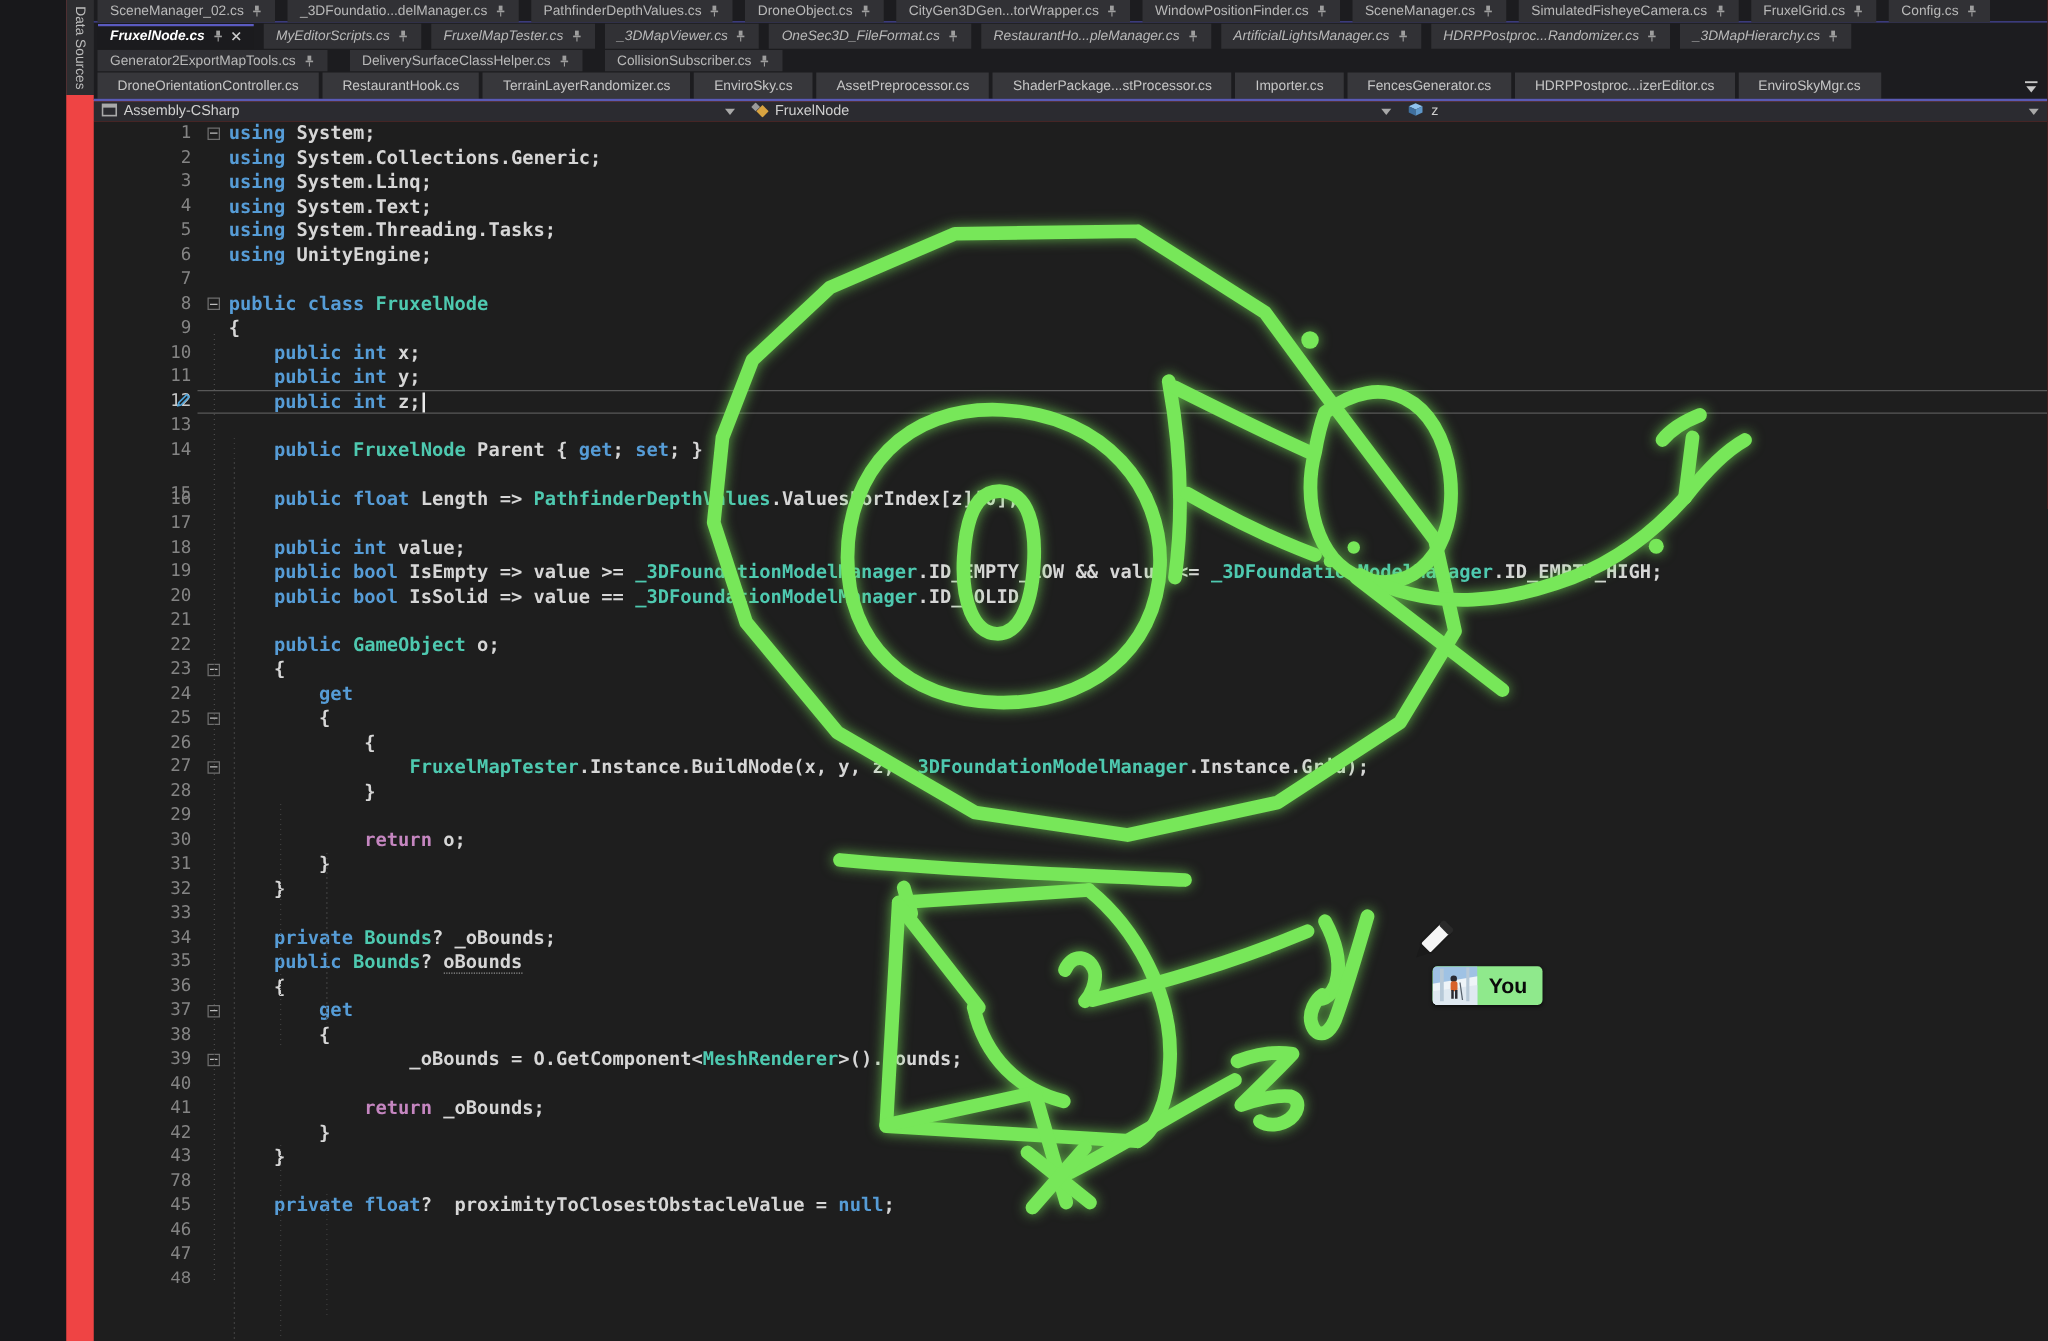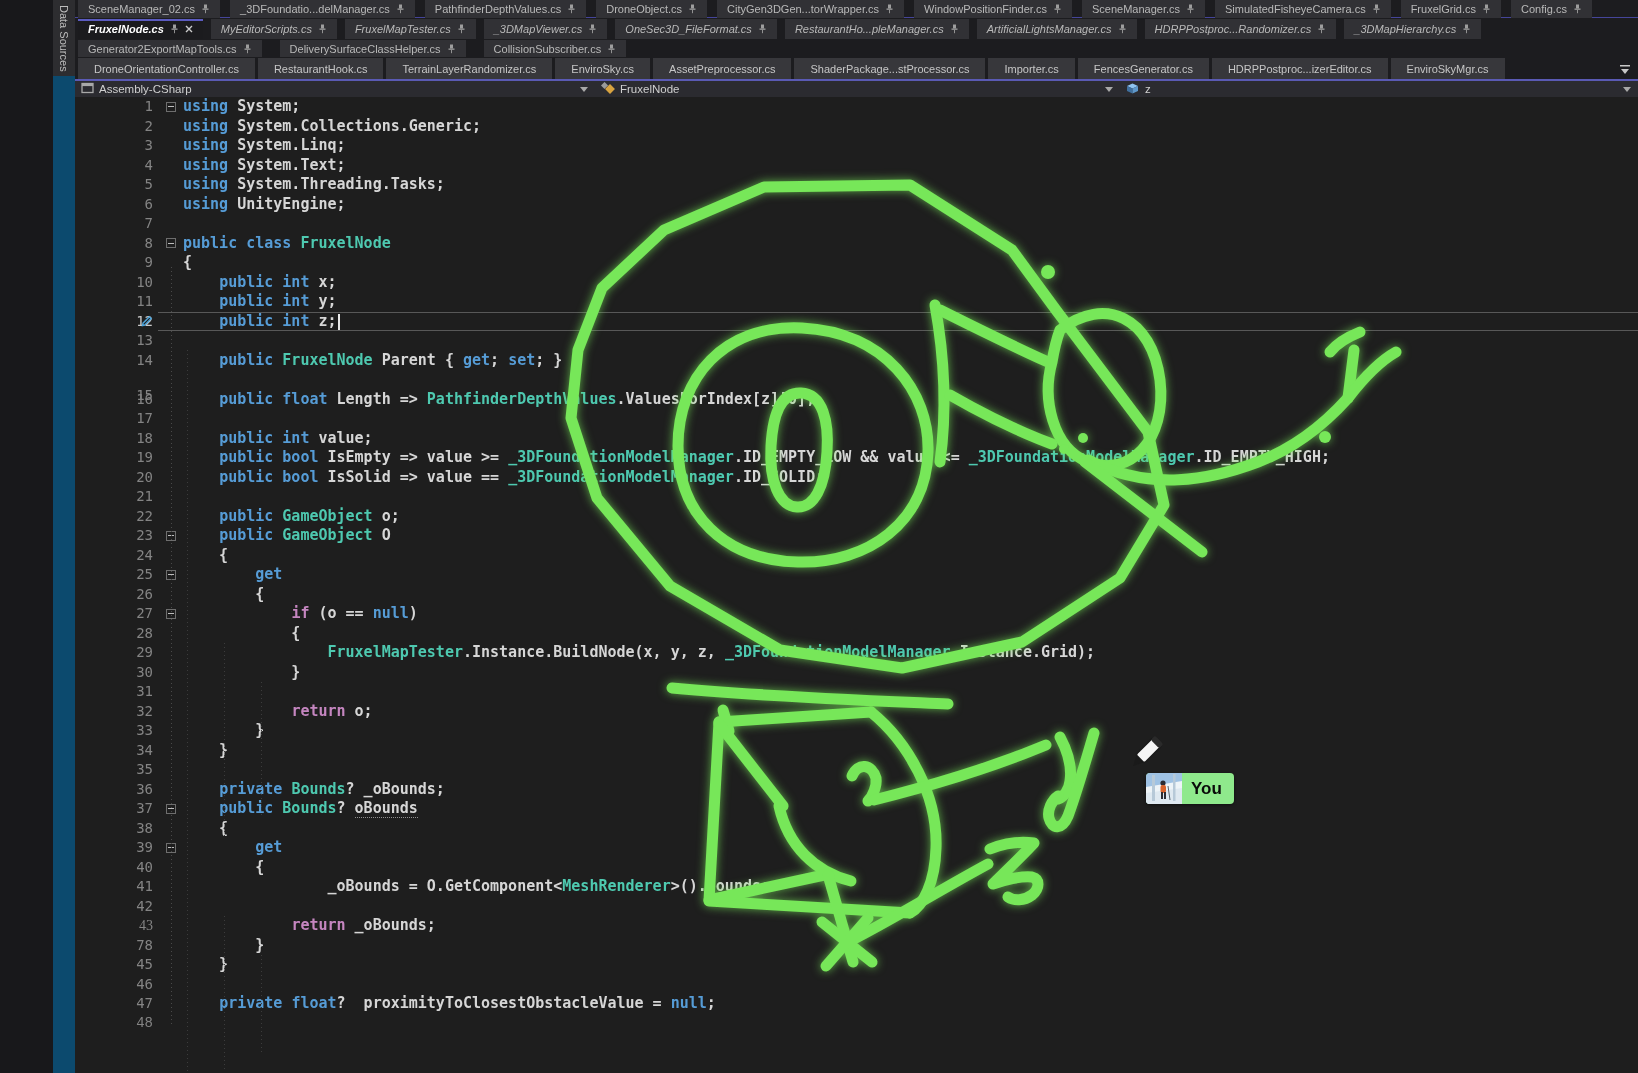--- a/index.html
+++ b/index.html
@@ -1,17 +1,17 @@
 <!DOCTYPE html>
 <html><head>
 <meta charset="utf-8">
 <style>
   html,body{margin:0;padding:0;background:#111;}
   #screen{position:relative;width:1638px;height:1073px;overflow:hidden;
-    background:#0c4a6e;font-family:"Liberation Sans",sans-serif;}
+    background:#ef4444;font-family:"Liberation Sans",sans-serif;}
 
   
   #left-strip{position:absolute;left:0;top:0;width:53px;height:1073px;background:#18181b;}
   #vtab{position:absolute;left:53px;top:0;width:22px;height:76px;background:#2d2d30;
     border-right:1px solid #3a3a3e;color:#bdbdbd;font-size:11px;
     writing-mode:vertical-rl;display:flex;align-items:center;justify-content:center;}
 
   
   #header{position:absolute;left:75px;top:0;width:1563px;height:80px;background:#1c1c1f;}
   .tabrow{position:absolute;left:3px;display:flex;align-items:stretch;}
@@ -486,21 +486,21 @@
         <div class="gnum" style="top: 663px;">35</div>
         <div class="gnum" style="top: 682.5px;">36</div>
         <div class="gnum" style="top: 702px;">37</div>
         <div class="fold-box" style="top: 706.5px;"></div>
         <div class="gnum" style="top: 721.5px;">38</div>
         <div class="gnum" style="top: 741px;">39</div>
         <div class="fold-box" style="top: 745.5px;"></div>
         <div class="gnum" style="top: 760.5px;">40</div>
         <div class="gnum" style="top: 780px;">41</div>
         <div class="gnum" style="top: 799.5px;">42</div>
-        <div class="gnum" style="top: 819px; font-family: Liberation Serif, serif;">43</div>
+        <div class="gnum" style="top: 819px;">43</div>
         <div class="gnum" style="top: 838.5px;">78</div>
         <div class="gnum" style="top: 858px;">45</div>
         <div class="gnum" style="top: 877.5px;">46</div>
         <div class="gnum" style="top: 897px;">47</div>
         <div class="gnum" style="top: 916.5px; font-family: Liberation Mono, monospace;">48</div>
       </div>
     <div id="fold-guide"></div>
     <div id="pencil-gutter">
       <svg width="12" height="12" viewBox="0 0 12 12">
           <path d="M1.5 10.5 L2 8.2 L8.4 1.8 L10.2 3.6 L3.8 10 Z" fill="none" stroke="#4ea3d8" stroke-width="1.4"></path>
@@ -522,25 +522,23 @@
         <div class="code-line"></div>
         <div class="code-line"><span class="seg-p">    </span><span class="seg-k">public</span><span class="seg-p"> </span><span class="seg-t">FruxelNode</span><span class="seg-p"> Parent { </span><span class="seg-k">get</span><span class="seg-p">; </span><span class="seg-k">set</span><span class="seg-p">; }</span></div>
         <div class="code-line"></div>
         <div class="code-line"><span class="seg-p">    </span><span class="seg-k">public</span><span class="seg-p"> </span><span class="seg-k">float</span><span class="seg-p"> Length =&gt; </span><span class="seg-t">PathfinderDepthValues</span><span class="seg-p">.ValuesForIndex[z][0];</span></div>
         <div class="code-line"></div>
         <div class="code-line"><span class="seg-p">    </span><span class="seg-k">public</span><span class="seg-p"> </span><span class="seg-k">int</span><span class="seg-p"> value;</span></div>
         <div class="code-line"><span class="seg-p">    </span><span class="seg-k">public</span><span class="seg-p"> </span><span class="seg-k">bool</span><span class="seg-p"> IsEmpty =&gt; value &gt;= </span><span class="seg-t">_3DFoundationModelManager</span><span class="seg-p">.ID_EMPTY_LOW &amp;&amp; value &lt;= </span><span class="seg-t">_3DFoundationModelManager</span><span class="seg-p">.ID_EMPTY_HIGH;</span></div>
         <div class="code-line"><span class="seg-p">    </span><span class="seg-k">public</span><span class="seg-p"> </span><span class="seg-k">bool</span><span class="seg-p"> IsSolid =&gt; value == </span><span class="seg-t">_3DFoundationModelManager</span><span class="seg-p">.ID_SOLID;</span></div>
         <div class="code-line"></div>
         <div class="code-line"><span class="seg-p">    </span><span class="seg-k">public</span><span class="seg-p"> </span><span class="seg-t">GameObject</span><span class="seg-p"> o;</span></div>
-        <div class="code-line"><span class="seg-p">    </span><span class="seg-k">public</span><span class="seg-p"> </span><span class="seg-t">GameObject</span><span class="seg-p"> O</span></div>
         <div class="code-line"><span class="seg-p">    {</span></div>
         <div class="code-line"><span class="seg-p">        </span><span class="seg-k">get</span></div>
         <div class="code-line"><span class="seg-p">        {</span></div>
-        <div class="code-line"><span class="seg-p">            </span><span class="seg-c">if</span><span class="seg-p"> (o == </span><span class="seg-k">null</span><span class="seg-p">)</span></div>
         <div class="code-line"><span class="seg-p">            {</span></div>
         <div class="code-line"><span class="seg-p">                </span><span class="seg-t">FruxelMapTester</span><span class="seg-p">.Instance.BuildNode(x, y, z, </span><span class="seg-t">_3DFoundationModelManager</span><span class="seg-p">.Instance.Grid);</span></div>
         <div class="code-line"><span class="seg-p">            }</span></div>
         <div class="code-line"></div>
         <div class="code-line"><span class="seg-p">            </span><span class="seg-c">return</span><span class="seg-p"> o;</span></div>
         <div class="code-line"><span class="seg-p">        }</span></div>
         <div class="code-line"><span class="seg-p">    }</span></div>
         <div class="code-line"></div>
         <div class="code-line"><span class="seg-p">    </span><span class="seg-k">private</span><span class="seg-p"> </span><span class="seg-t">Bounds</span><span class="seg-p">? _oBounds;</span></div>
         <div class="code-line"><span class="seg-p">    </span><span class="seg-k">public</span><span class="seg-p"> </span><span class="seg-t">Bounds</span><span class="seg-p">? </span><span class="seg-u">oBounds</span></div>

